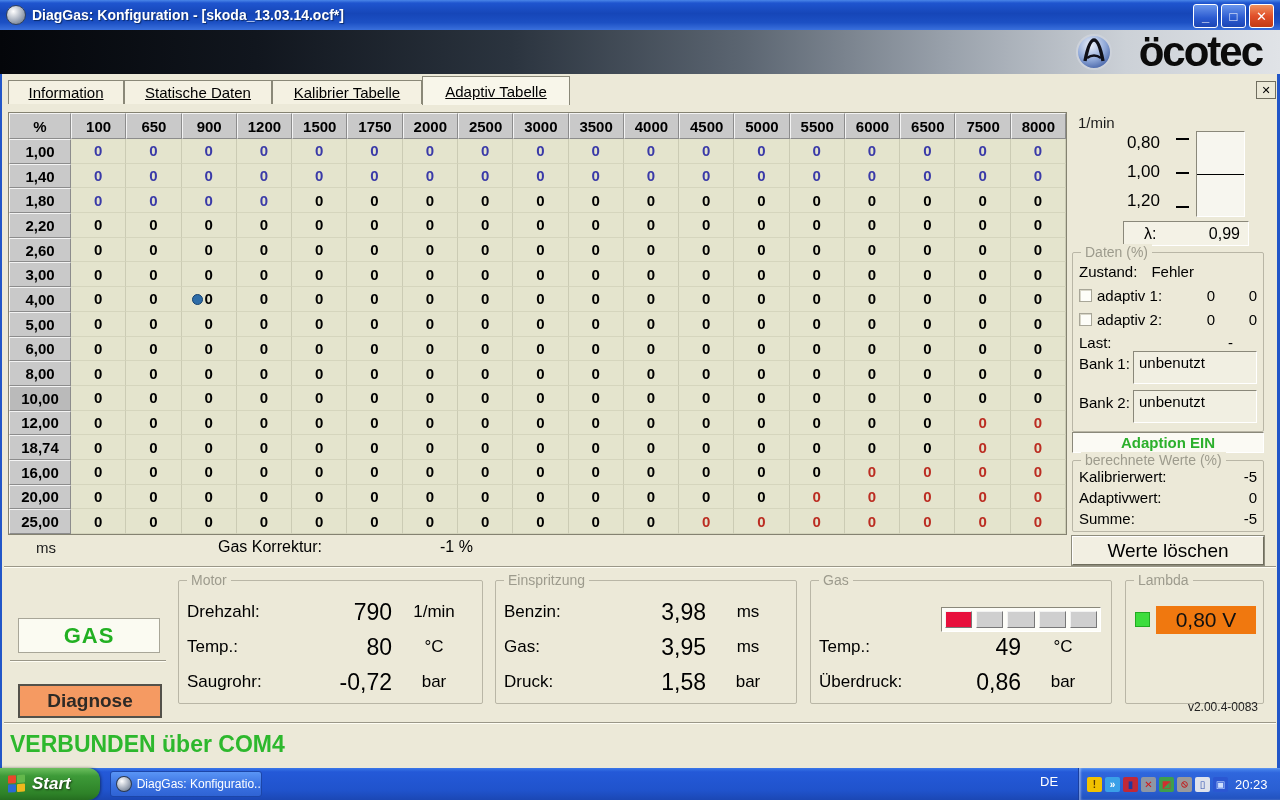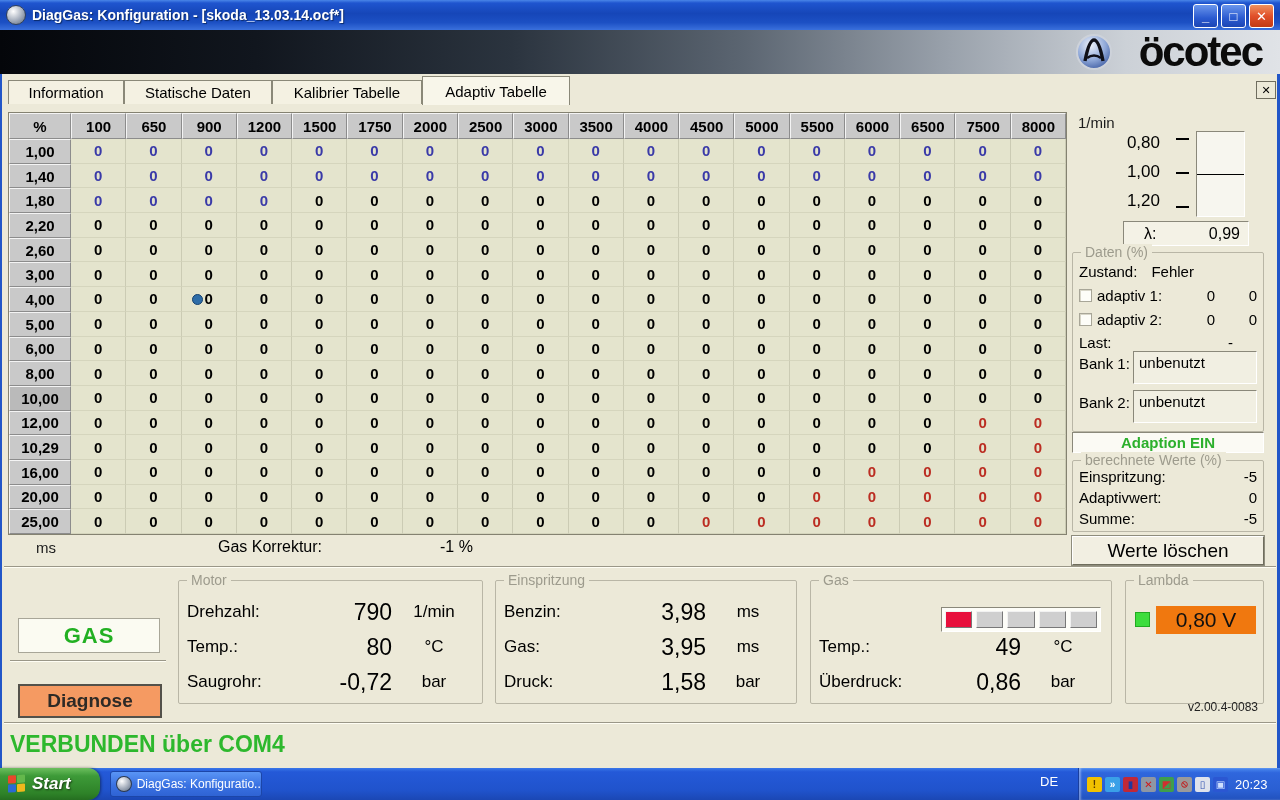--- a/index.html
+++ b/index.html
@@ -22,21 +22,21 @@
     background:linear-gradient(90deg,#04060a 0%,#11161e 20%,#2b343f 40%,#5b6571 58%,#99a1ab 74%,#ccd1d7 88%,#e0e3e7 100%);
     display:flex;align-items:center;justify-content:flex-end;}
   .brandwrap{display:flex;align-items:center;gap:26px;margin-right:18px;}
   .brandword{font-size:42px;font-weight:bold;color:#0b0b0b;letter-spacing:-2px;line-height:1;}
   
   .client{position:absolute;left:0;top:74px;width:1280px;height:694px;background:#ece9d8;}
   .edge-l{position:absolute;left:0;top:74px;width:2px;height:694px;background:#2256c8;}
   .edge-r{position:absolute;right:0;top:74px;width:3px;height:694px;background:#2256c8;}
   
   .tab{position:absolute;top:80px;height:23px;background:#f4f1e2;border:1px solid #8a8878;border-bottom:none;
-    display:flex;align-items:center;justify-content:center;font-size:15px;color:#000;cursor:default;}
+    display:flex;align-items:center;justify-content:center;font-size:15px;color:#000;cursor:default;text-decoration:underline;}
   .tab.active{top:76px;height:28px;background:#f8f6ea;font-size:15px;z-index:3;}
   .xbtn{position:absolute;left:1256px;top:81px;width:18px;height:16px;background:#ece9d8;
     border:1px solid #6f6d5f;display:flex;align-items:center;justify-content:center;
     font-size:11px;font-weight:bold;color:#000;}
   
   .grid{position:absolute;left:8px;top:112px;width:1057px;height:421px;
     display:grid;grid-template-columns:62px repeat(18,1fr);grid-template-rows:26px repeat(16,1fr);
     border:1px solid #848271;box-shadow:inset 1px 1px 0 #9c9a88;background:#e4e4cd;}
   .c{display:flex;align-items:center;justify-content:center;font-size:15px;font-weight:bold;
     position:relative;color:#000;}
@@ -417,21 +417,21 @@
       <div class="c d row-lt">0</div>
       <div class="c d row-lt">0</div>
       <div class="c d row-lt">0</div>
       <div class="c d row-lt">0</div>
       <div class="c d row-lt">0</div>
       <div class="c d row-lt">0</div>
       <div class="c d row-lt">0</div>
       <div class="c d row-lt">0</div>
       <div class="c d red row-lt">0</div>
       <div class="c d red row-lt">0</div>
-      <div class="c h row-dk">10,29</div>
+      <div class="c h row-dk">18,74</div>
       <div class="c d row-dk">0</div>
       <div class="c d row-dk">0</div>
       <div class="c d row-dk">0</div>
       <div class="c d row-dk">0</div>
       <div class="c d row-dk">0</div>
       <div class="c d row-dk">0</div>
       <div class="c d row-dk">0</div>
       <div class="c d row-dk">0</div>
       <div class="c d row-dk">0</div>
       <div class="c d row-dk">0</div>
@@ -556,21 +556,21 @@
     <div class="bankbox" style="left:60px;top:137px;">
       <span>unbenutzt</span>
     </div>
   </div>
 
   <div class="adaption">Adaption EIN</div>
 
   <div class="grp" style="left:1072px;top:460px;width:190px;height:70px;">
     <div class="gt">berechnete Werte (%)</div>
     <div class="calc-row" style="top:5px;">
-      <span>Einspritzung:</span>
+      <span>Kalibrierwert:</span>
       <span class="cv">-5</span>
     </div>
     <div class="calc-row" style="top:26px;">
       <span>Adaptivwert:</span>
       <span class="cv">0</span>
     </div>
     <div class="calc-row" style="top:47px;">
       <span>Summe:</span>
       <span class="cv">-5</span>
     </div>

